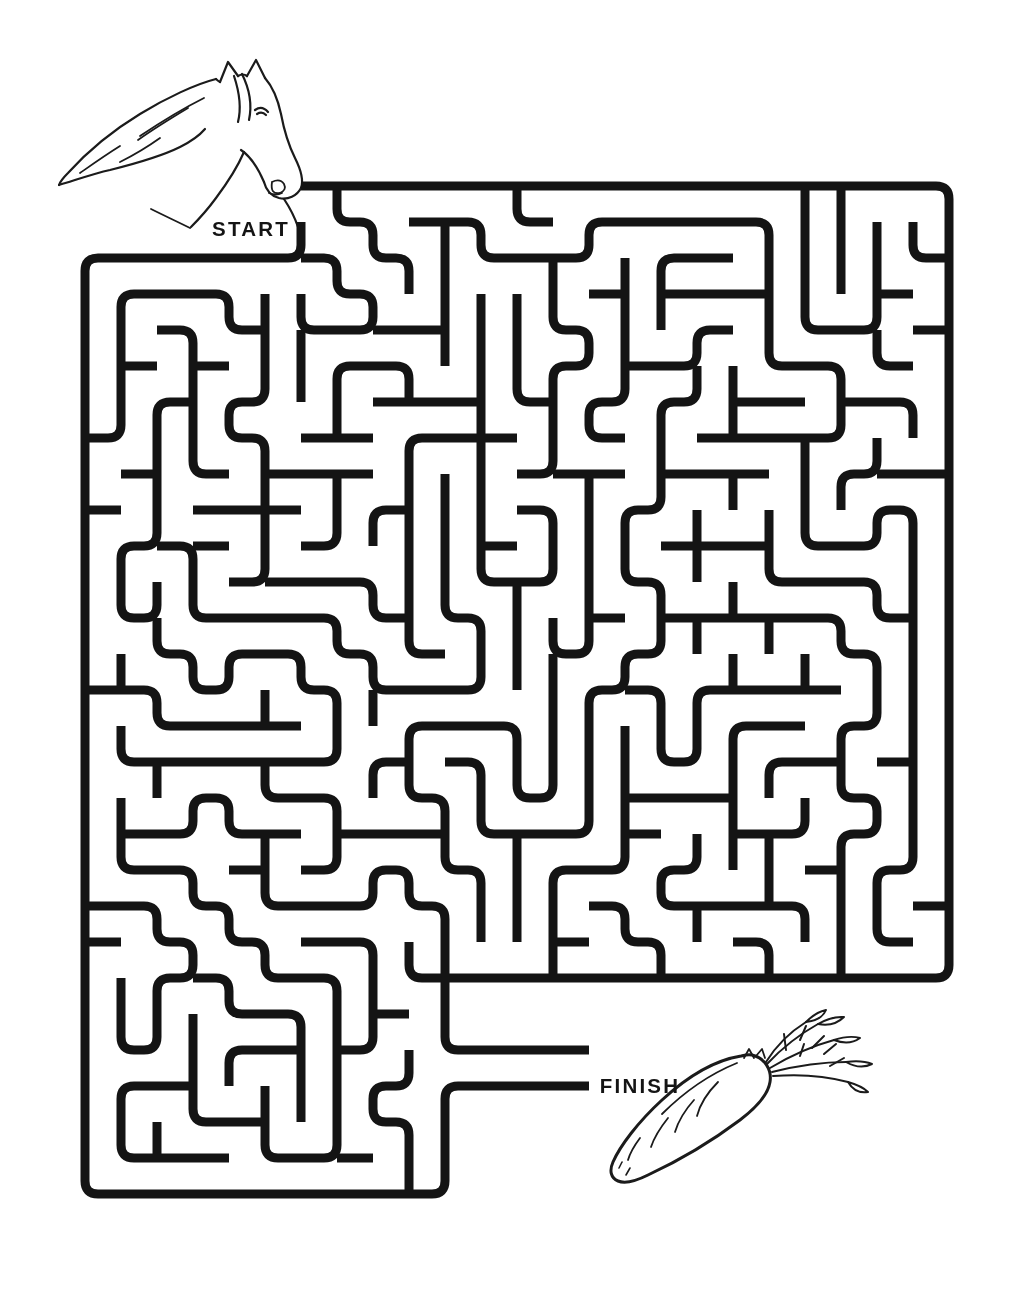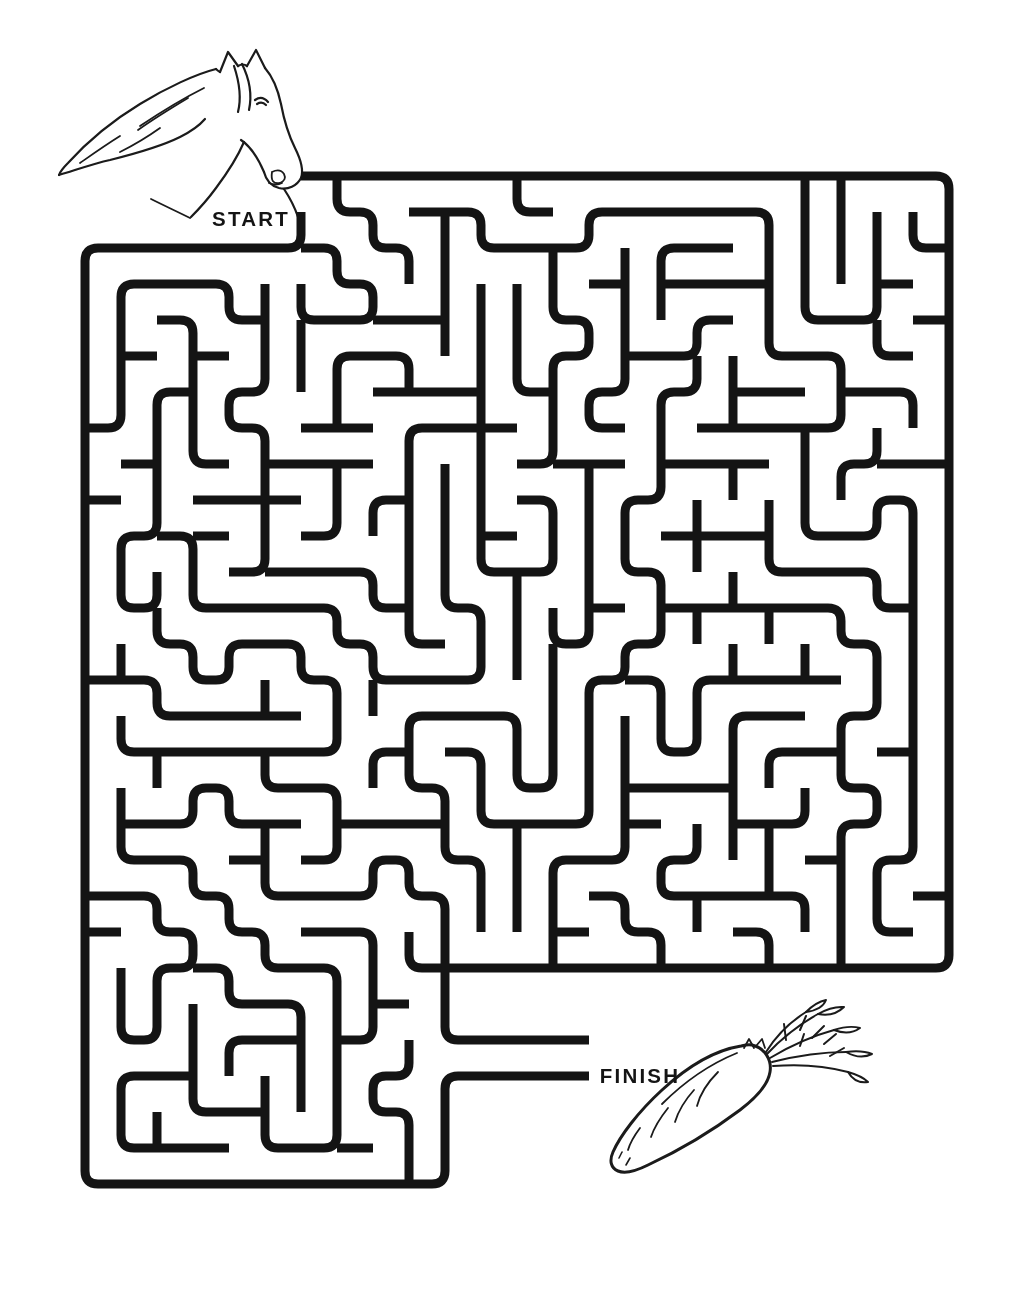--- a/index.html
+++ b/index.html
@@ -2,21 +2,21 @@
 <html><head>
 <meta charset="utf-8">
 <style>
   html,body{margin:0;padding:0;}
   body{
     width:1024px;height:1315px;
     background:#ffffff;
     font-family:"Liberation Sans", sans-serif;
     position:relative;overflow:hidden;
   }
-  .sheet{position:absolute;left:0;top:0;width:1024px;height:947px;}
+  .sheet{position:absolute;left:0;top:10px;width:1024px;height:947px;}
   svg{position:absolute;left:0;top:0;}
   .lbl{
     font-family:"Liberation Sans", sans-serif;
     font-weight:700;
     font-size:20.5px;
     letter-spacing:2.2px;
   }
   .art{fill:none;stroke-linecap:round;stroke-linejoin:round;}
 </style>
 </head>

